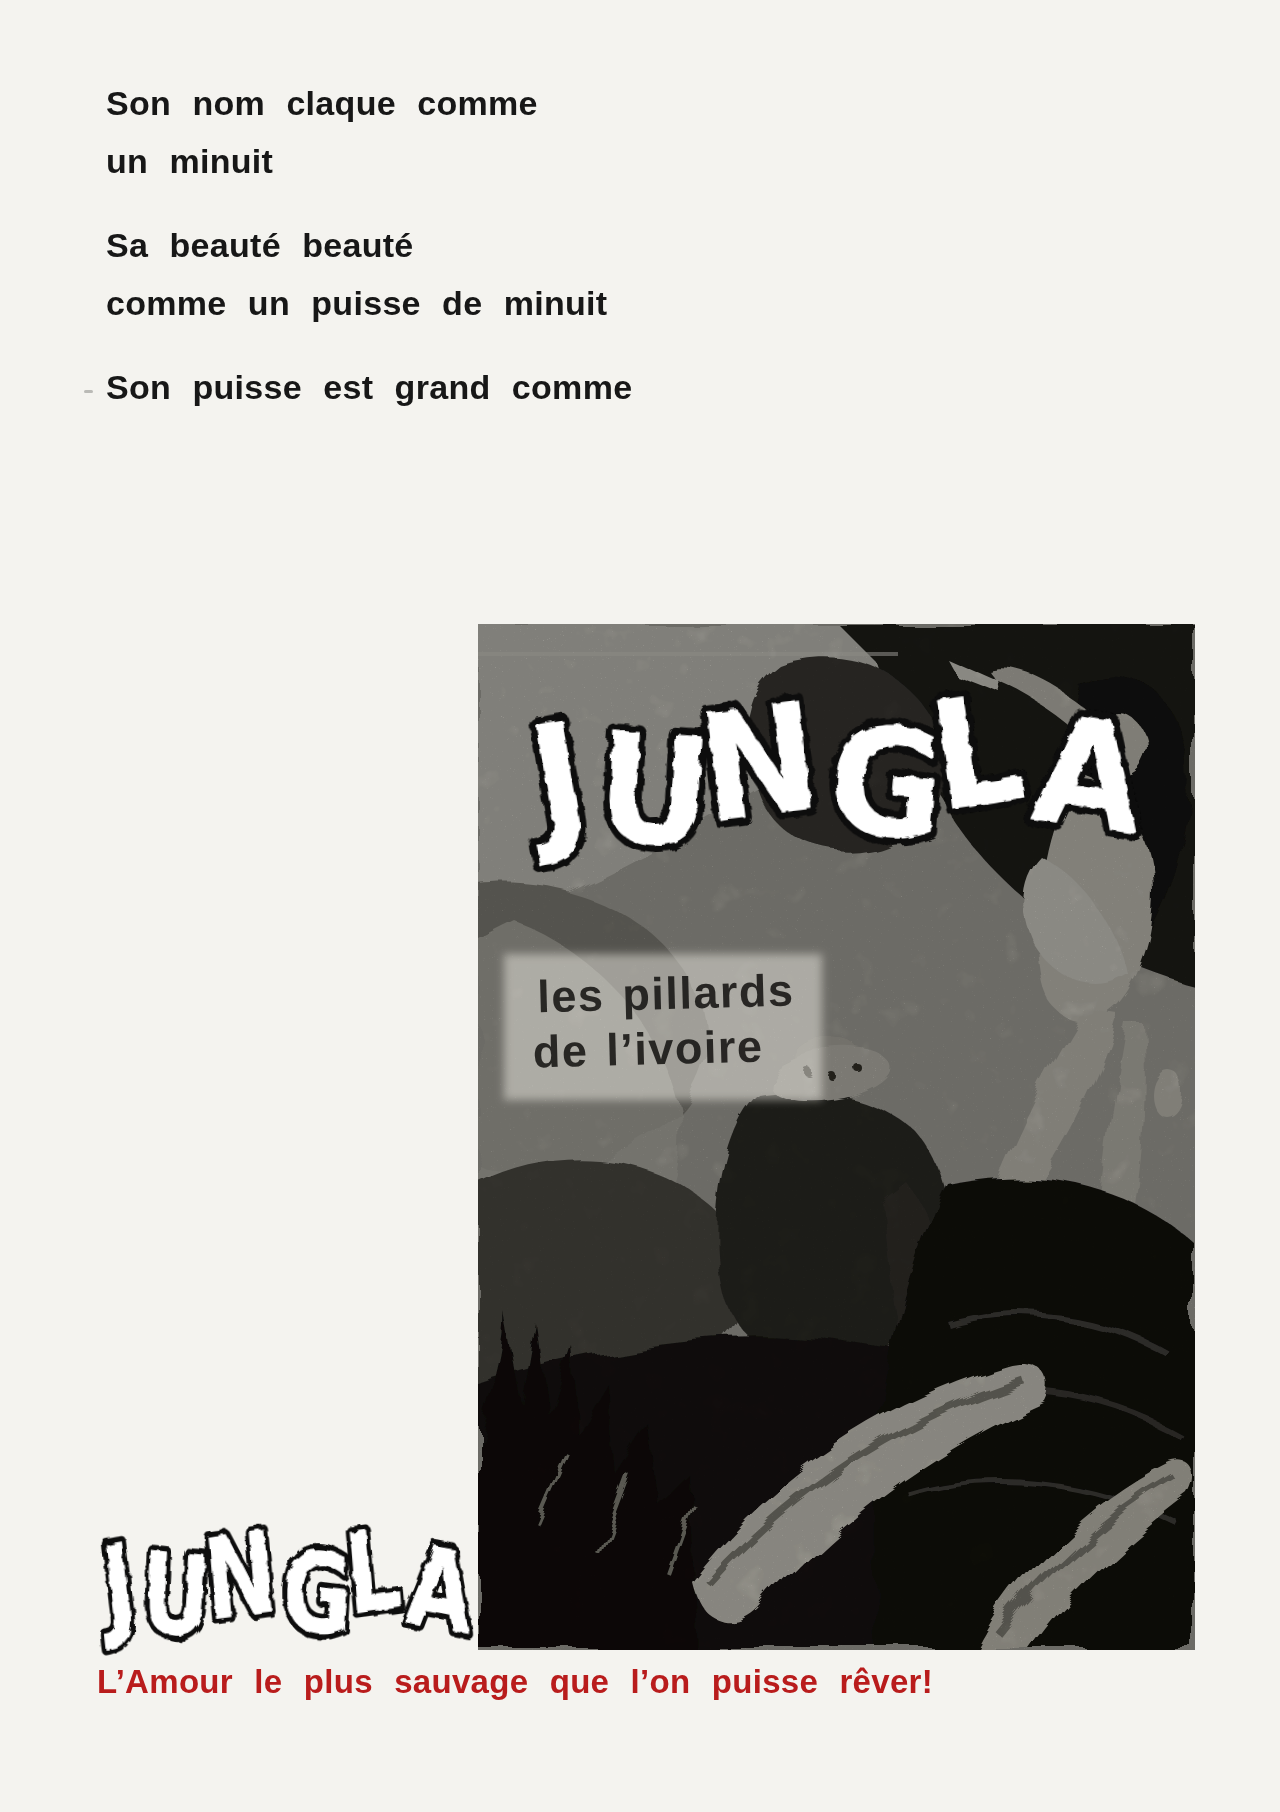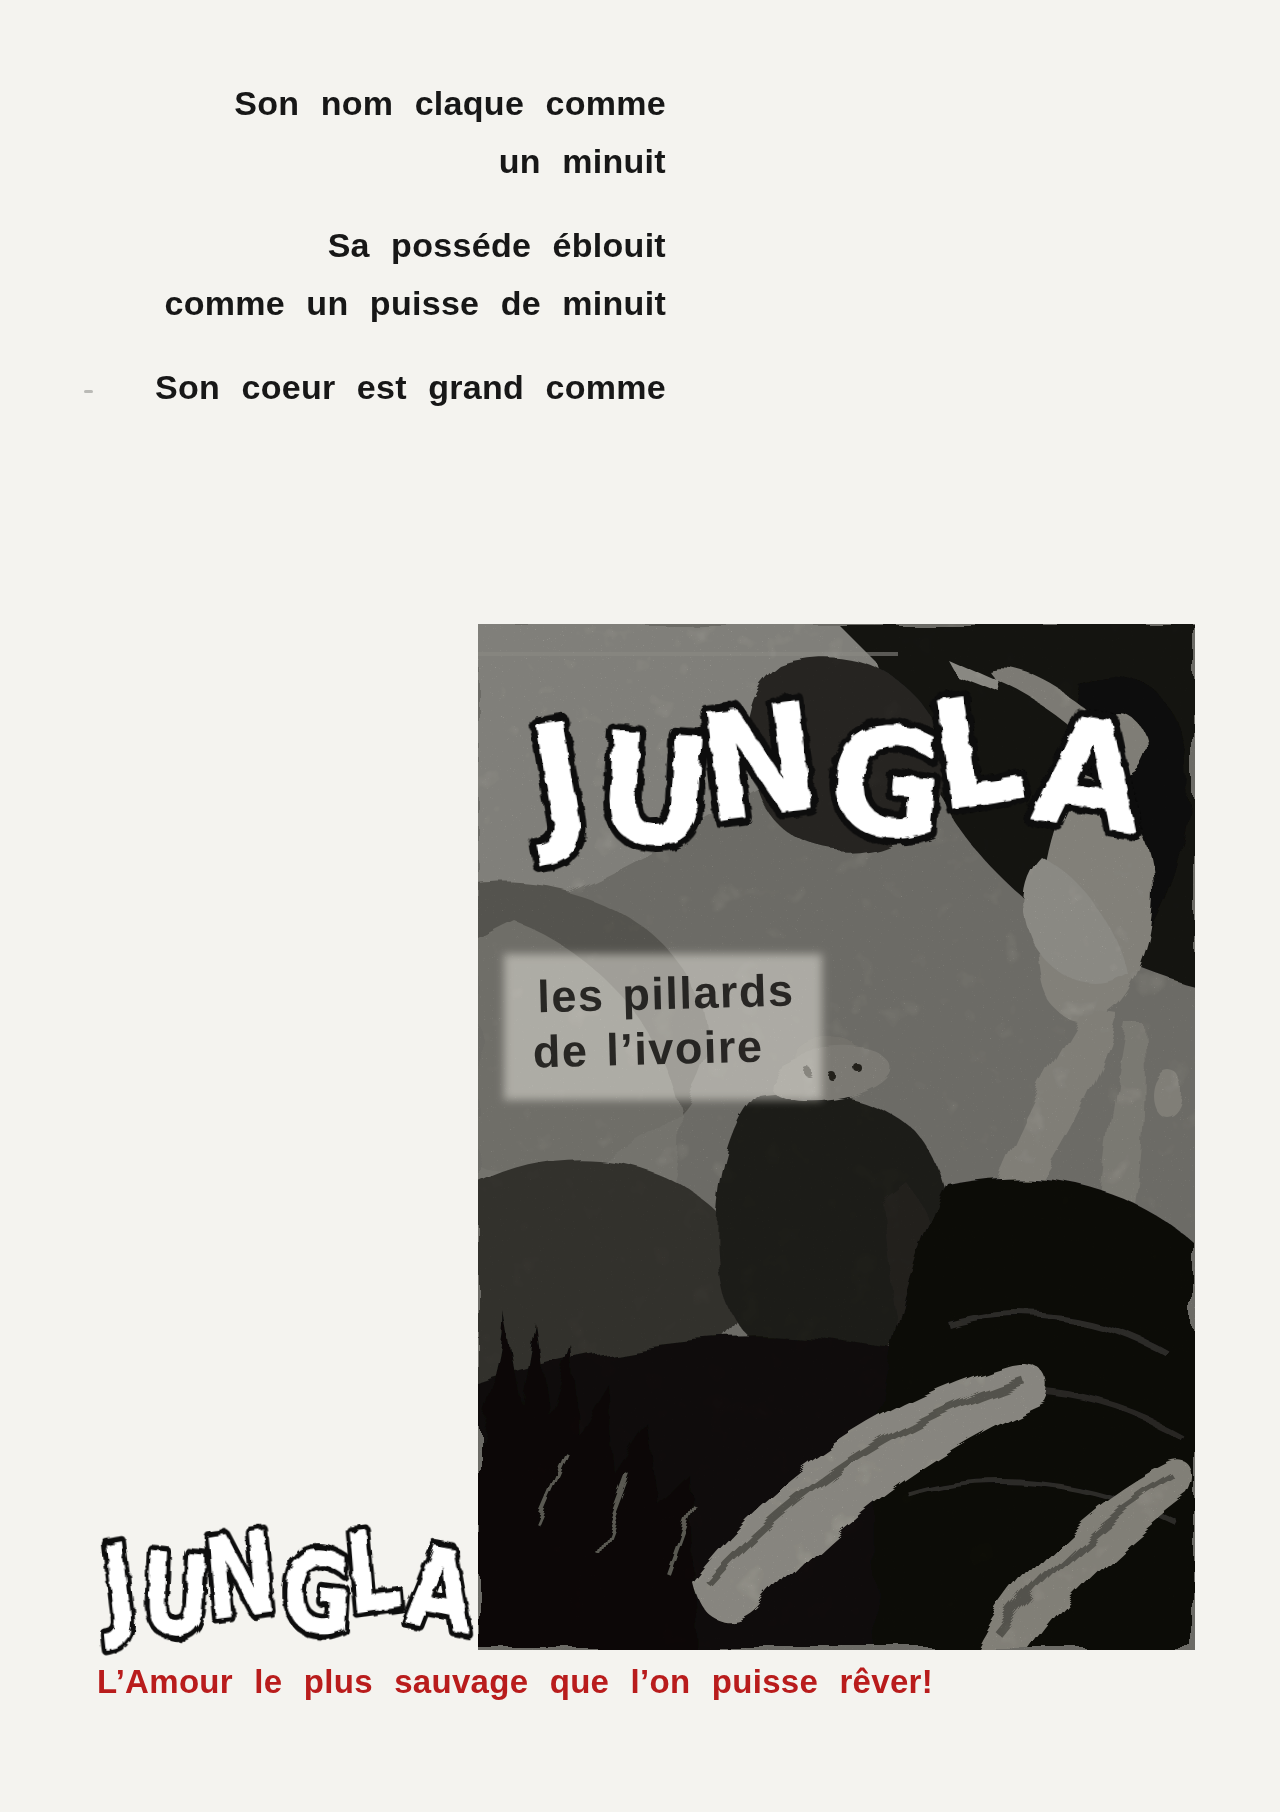--- a/index.html
+++ b/index.html
@@ -10,21 +10,21 @@
     background:#f4f3ef;
     overflow:hidden;
     font-family:"Liberation Sans", sans-serif;
   }
   
   .poem{
     position:absolute;left:106px;top:74px;width:560px;
     font-weight:700;font-size:34px;line-height:58px;
     color:#171717;letter-spacing:.3px;word-spacing:.34em;
   }
-  .stanza{margin:0 0 26px 0;text-align:right;}
+  .stanza{margin:0 0 26px 0;}
   .stray-mark{
     position:absolute;left:84px;top:390px;width:9px;height:3px;
     background:#8a8a86;opacity:.55;border-radius:2px;
   }
   
   .cover{
     position:absolute;left:478px;top:624px;width:717px;height:1026px;
     background:#b7b5ac;overflow:hidden;
   }
   .cover svg.art{position:absolute;left:0;top:0;}
@@ -57,25 +57,25 @@
 <body>
 
 <div class="page">
 
   <div class="poem">
     <div class="stanza">
       <div>Son nom claque comme</div>
       <div>un minuit</div>
     </div>
     <div class="stanza">
-      <div>Sa posséde éblouit</div>
+      <div>Sa beauté beauté</div>
       <div>comme un puisse de minuit</div>
     </div>
     <div class="stanza">
-      <div>Son coeur est grand comme</div>
+      <div>Son puisse est grand comme</div>
     </div>
   </div>
 
   <div class="stray-mark"></div>
 
   <div class="cover">
 
     <svg class="art" width="717" height="1026" viewBox="0 0 717 1026" aria-hidden="true">
       <defs>
         <filter id="rough" x="-15%" y="-15%" width="130%" height="130%">

